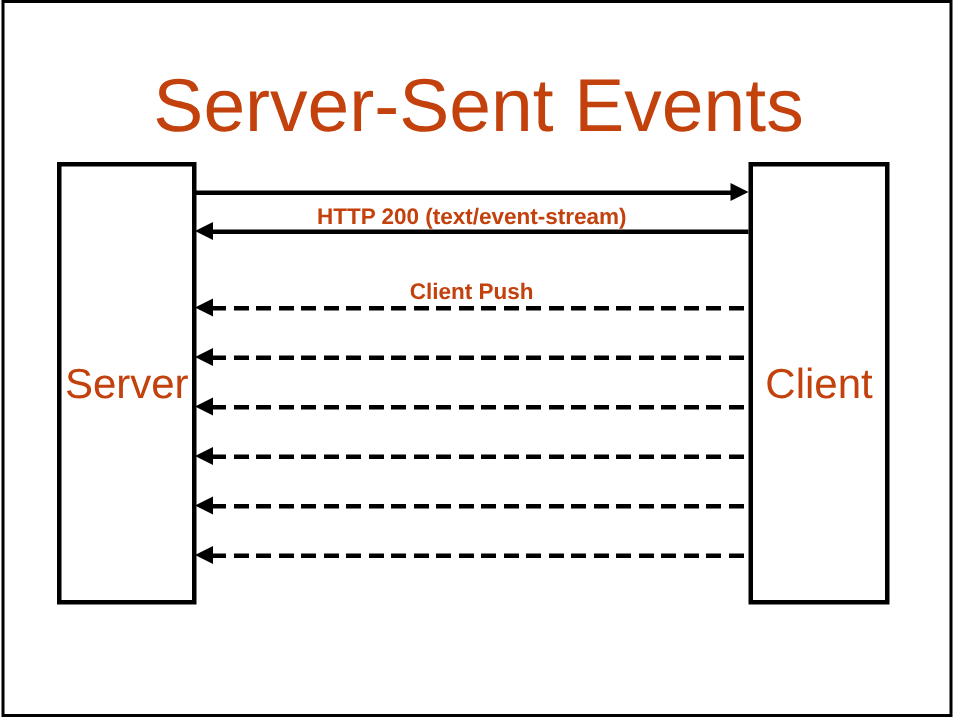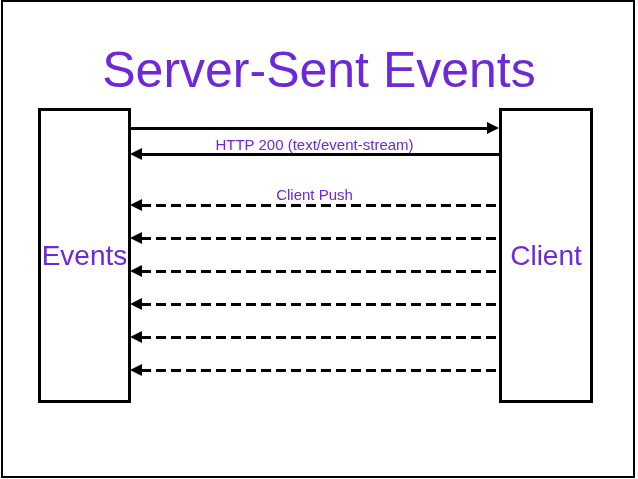--- a/index.html
+++ b/index.html
@@ -7,21 +7,21 @@
     padding: 0;
     background: #ffffff;
     font-family: "Liberation Sans", sans-serif;
   }
   .slide {
     position: relative;
     width: 638px;
     height: 479px;
     background: #ffffff;
     overflow: hidden;
-    color: #6d28d9;
+    color: #c2410c;
   }
   .frame {
     position: absolute;
     left: 1px;
     top: 0;
     right: 3px;
     bottom: 1px;
     border: 2px solid #000000;
     pointer-events: none;
   }
@@ -93,36 +93,36 @@
     border-top: 6px solid transparent;
     border-bottom: 6px solid transparent;
     border-right: 12px solid #000000;
   }
   .arrow-caption {
     position: absolute;
     left: 130px;
     width: 369px;
     text-align: center;
     font-size: 15px;
-    font-weight: 400;
+    font-weight: 700;
     white-space: nowrap;
   }
   .caption-response { top: 136px; }
   .caption-push     { top: 186px; }
 </style>
 </head>
 <body>
 
 <div class="slide">
   <div class="frame"></div>
 
   <div class="title">Server-Sent Events</div>
 
   <div class="box box-client">
-    <span class="box-label">Events</span>
+    <span class="box-label">Server</span>
   </div>
 
   <div class="box box-server">
     <span class="box-label">Client</span>
   </div>
 
   <div class="arrow-row" style="top:122px">
     <div class="arrow-line solid-right"></div>
     <div class="head-right"></div>
   </div>

